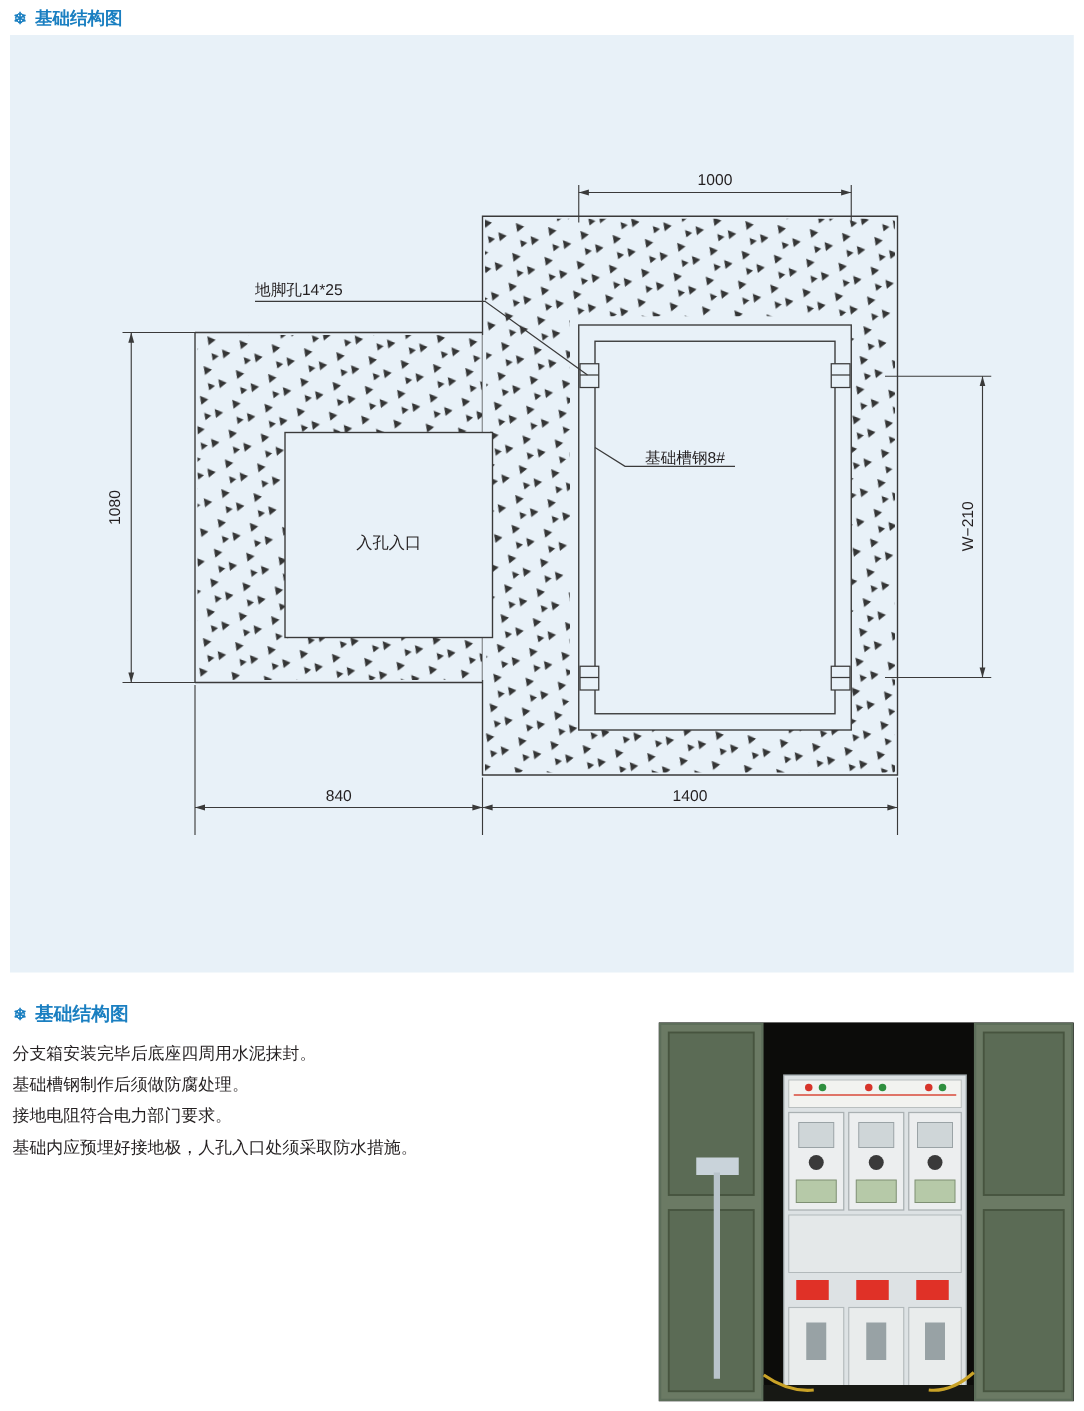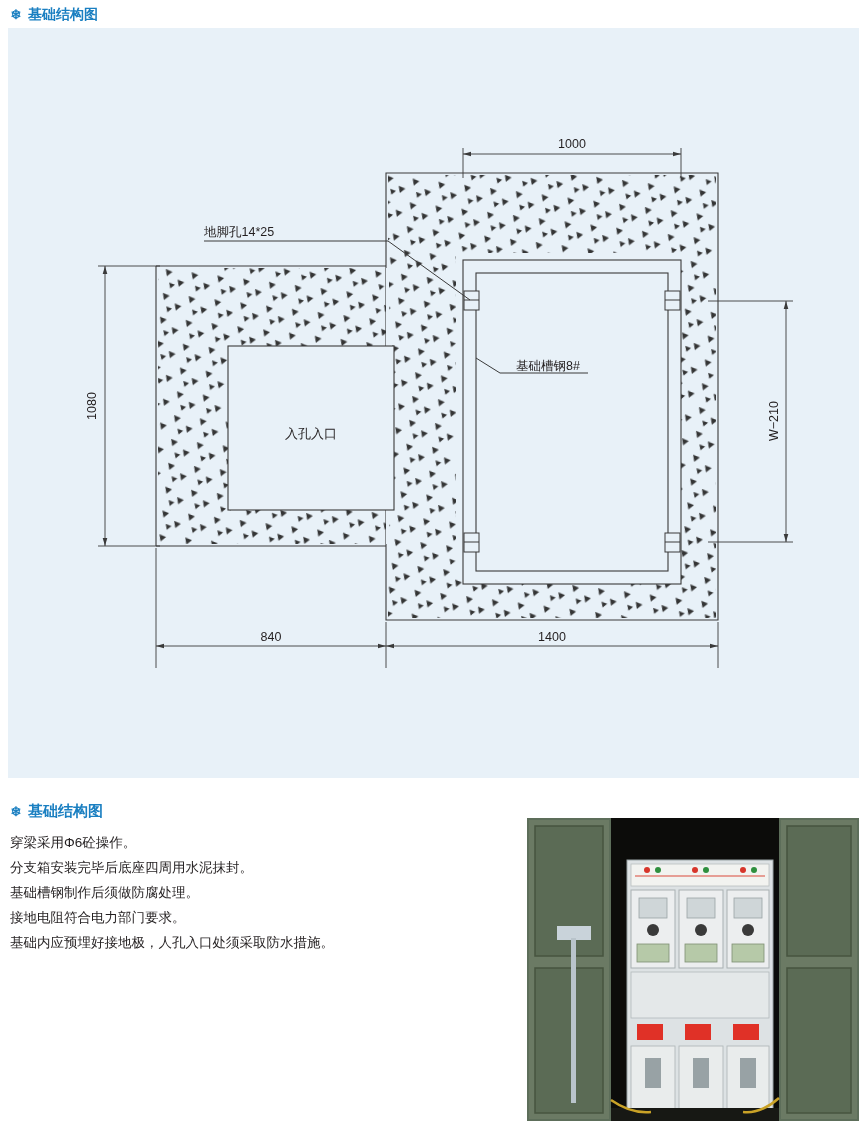--- a/index.html
+++ b/index.html
@@ -182,21 +182,20 @@
     <text x="544" y="613" font-size="12.5" fill="#231f20" text-anchor="middle" font-family="'Liberation Sans',sans-serif">1400</text>
   </svg>
 </div>
 
 <div class="section-title" id="title-tech">
   <span class="bullet">❄</span>
   <span>基础结构图</span>
 </div>
 
 <ul id="tech-list">
-  <li>穿梁采用Φ6砼操作。</li>
   <li>分支箱安装完毕后底座四周用水泥抹封。</li>
   <li>基础槽钢制作后须做防腐处理。</li>
   <li>接地电阻符合电力部门要求。</li>
   <li>基础内应预埋好接地极，人孔入口处须采取防水措施。</li>
 </ul>
 
 <div id="photo">
   <svg width="332" height="303" viewBox="0 0 332 303">
 
     <rect x="0" y="0" width="332" height="303" fill="#12120f"></rect>

